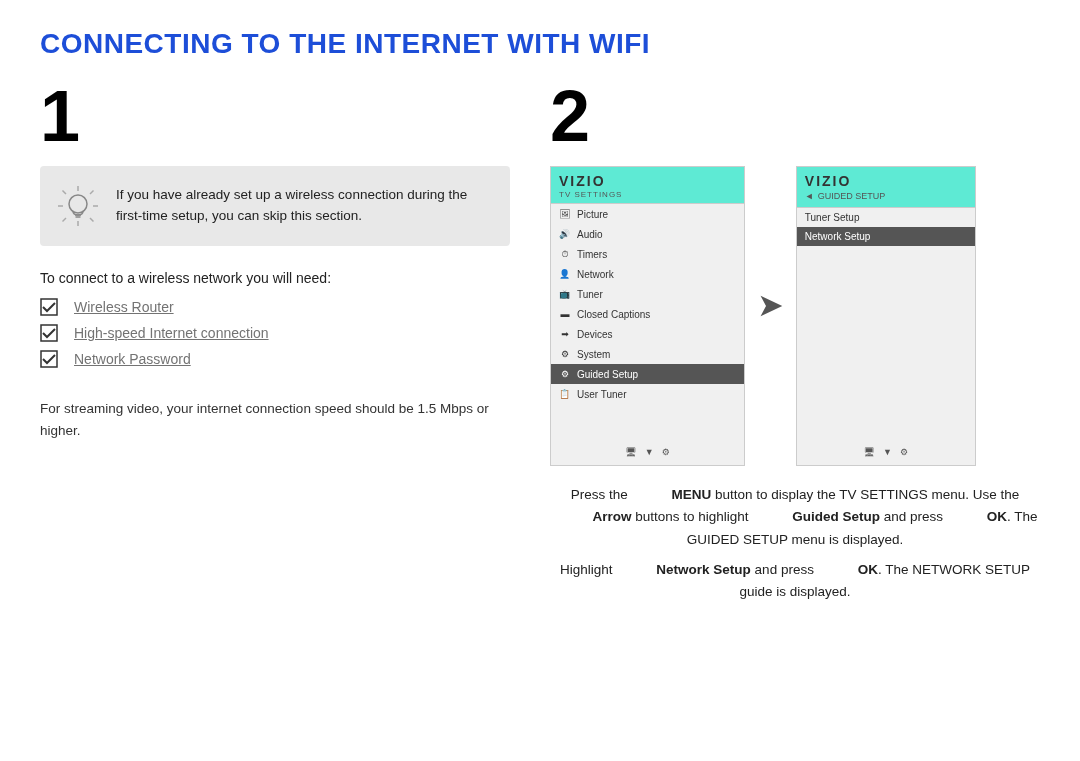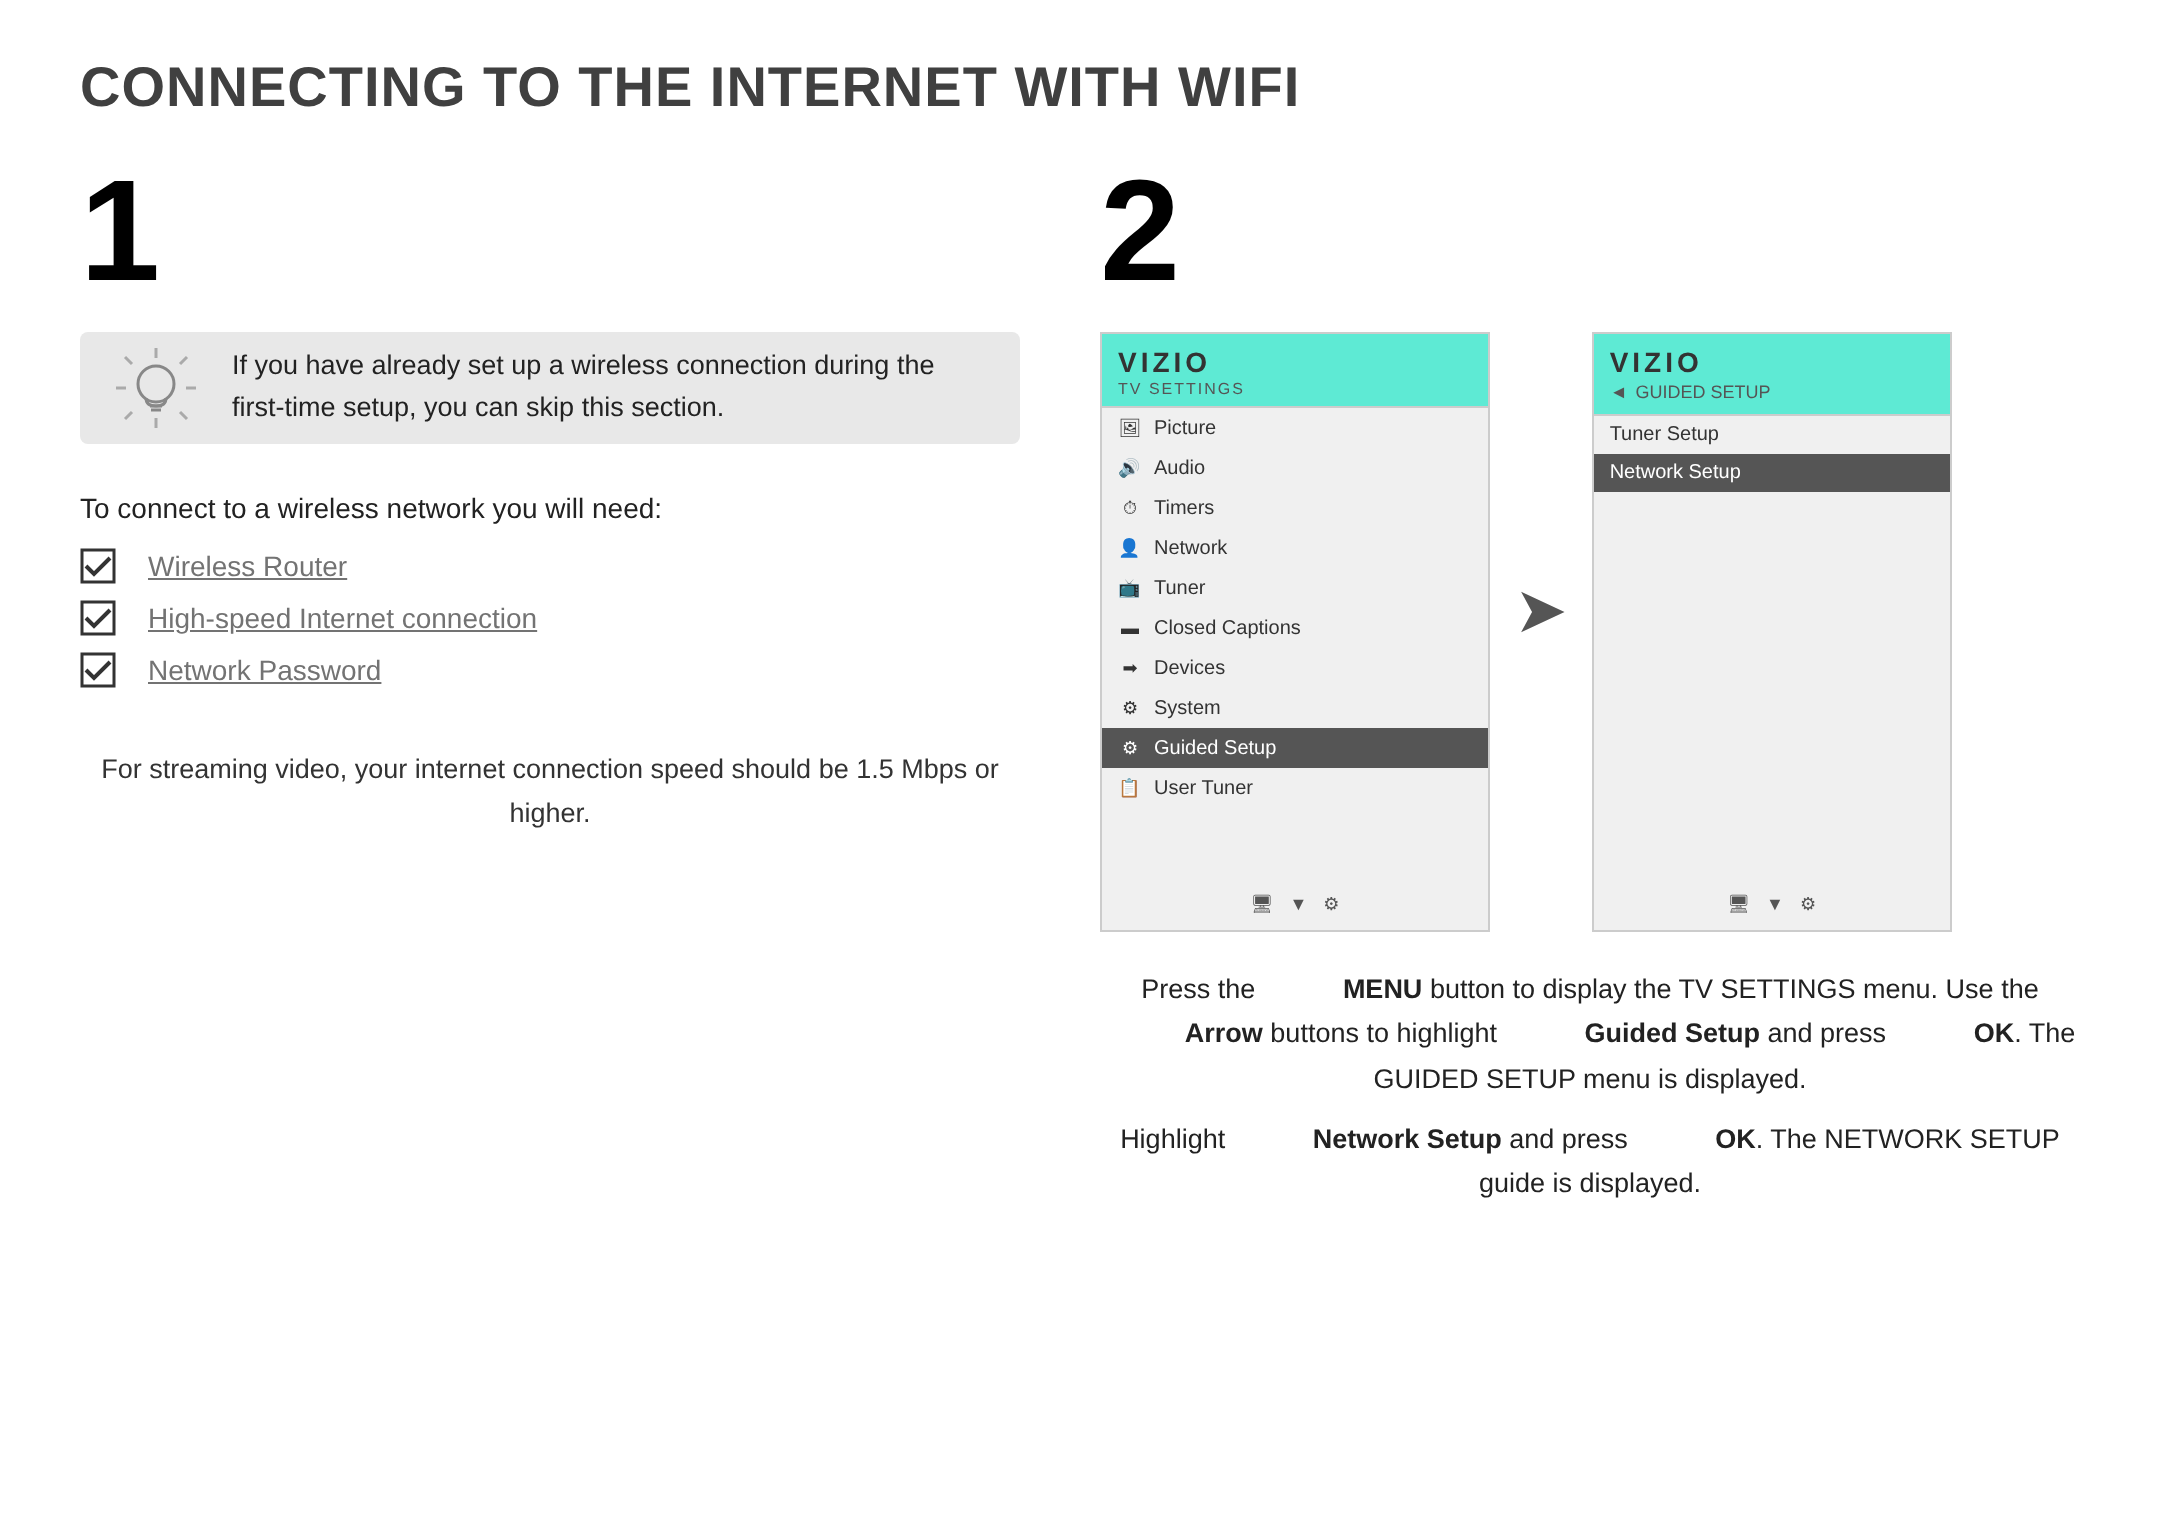--- a/index.html
+++ b/index.html
@@ -12,21 +12,21 @@
       position: relative;
     }
 
     .page {
       padding: 28px 40px 20px 40px;
     }
 
     .main-title {
       font-size: 28px;
       font-weight: 900;
-      color: #404040;
+      color: #1d4ed8;
       letter-spacing: 0.5px;
       margin-bottom: 20px;
       text-transform: uppercase;
     }
 
     .two-col {
       display: flex;
       gap: 0;
       width: 100%;
     }
@@ -46,21 +46,21 @@
       font-weight: 900;
       color: #000;
       line-height: 1;
       margin-bottom: 14px;
     }
 
     
     .info-box {
       background: #e8e8e8;
       border-radius: 4px;
-      padding: 6px 16px;
+      padding: 18px 16px;
       display: flex;
       align-items: center;
       gap: 16px;
       margin-bottom: 24px;
     }
 
     .lightbulb-icon {
       width: 44px;
       height: 44px;
       flex-shrink: 0;
@@ -96,21 +96,21 @@
 
     .checkbox-icon {
       width: 18px;
       height: 18px;
       flex-shrink: 0;
     }
 
     
     .streaming-info {
       margin-top: 30px;
-      text-align: center;
+      text-align: left;
       font-size: 13.5px;
       color: #333;
       line-height: 1.6;
     }
 
     .streaming-info p {
       margin-bottom: 8px;
     }
 
     

